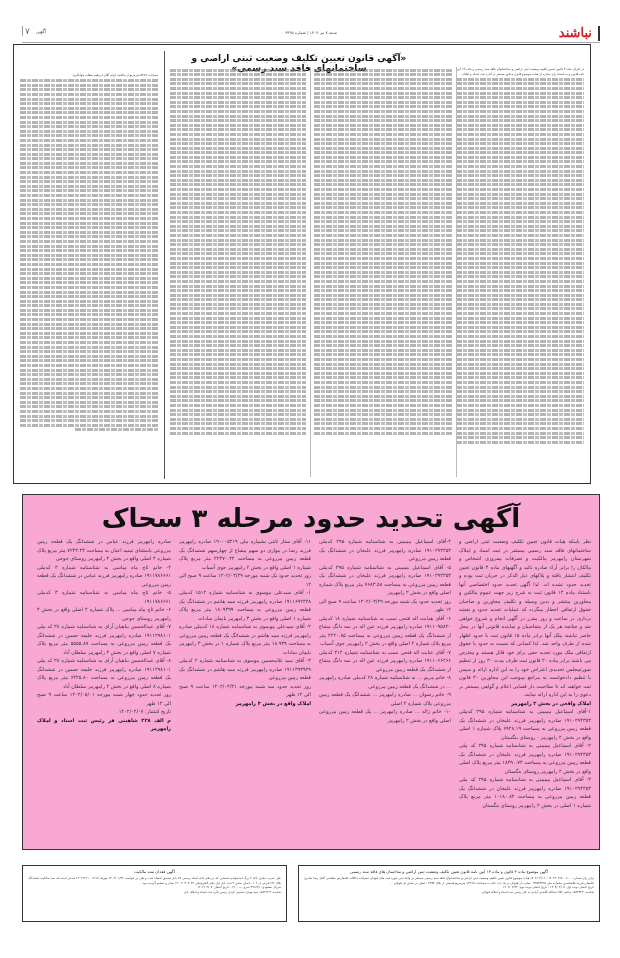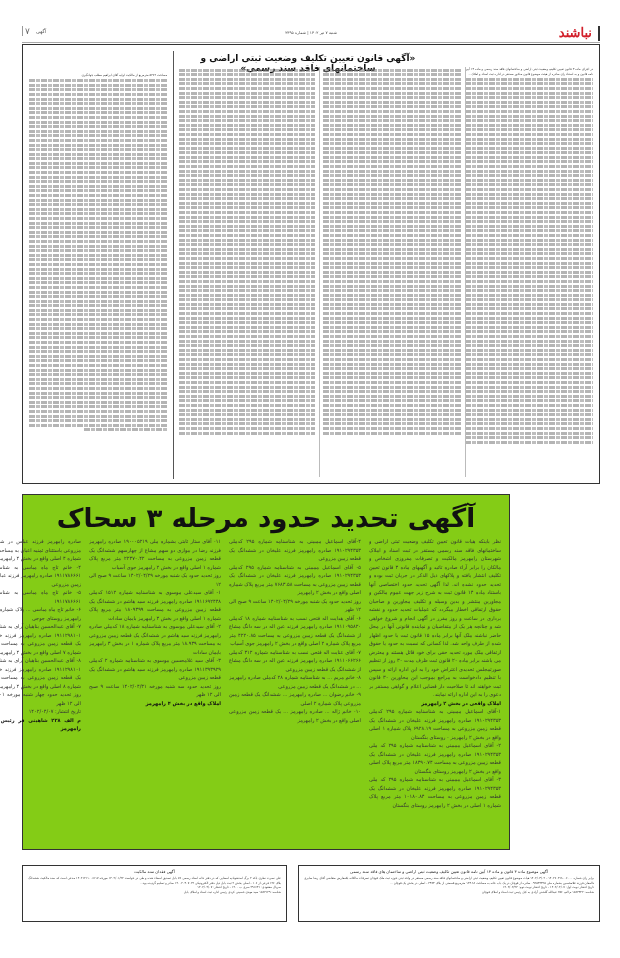--- a/index.html
+++ b/index.html
@@ -10,22 +10,22 @@
   .brand { position: absolute; right: 8px; top: 0; font-family: "DejaVu Serif", serif;
            color: #d21f2a; font-size: 13px; font-weight: bold; line-height: 14px; }
   .brand-bar { position: absolute; right: 0; top: 0; width: 2px; height: 15px; background: #333; }
   .issue { position: absolute; left: 50%; transform: translateX(-50%); top: 4px;
            font-size: 4px; color: #444; direction: rtl; white-space: nowrap; }
   .section { position: absolute; left: 6px; top: 2px; font-size: 5px; color: #555; direction: rtl; }
   .page-num { position: absolute; left: 0; top: 0; font-size: 9px; color: #666;
               border-left: 1px solid #999; padding-left: 2px; }
 
   .box { position: absolute; border: 1px solid #333; background: #fff; box-sizing: border-box; }
-  .box-top { left: 22px; top: 44px; width: 578px; height: 440px; }
-  .box-main { left: 22px; top: 494px; width: 488px; height: 356px; background: #84cc16; }
+  .box-top { left: 13px; top: 44px; width: 578px; height: 440px; }
+  .box-main { left: 22px; top: 494px; width: 578px; height: 356px; background: #f9a8d4; }
   .box-bl { left: 22px; top: 865px; width: 265px; height: 57px; }
   .box-br { left: 298px; top: 865px; width: 302px; height: 57px; }
 
   .title-top { position: absolute; top: 8px; left: 150px; width: 270px; text-align: center;
                font-weight: bold; font-size: 9px; direction: rtl; color: #111; }
   .col { position: absolute; direction: rtl; text-align: justify; color: #333;
          overflow: hidden; }
   .tiny { font-size: 3px; line-height: 4.6px; }
   .col-divider { position: absolute; width: 1px; background: #bbb; }
 

